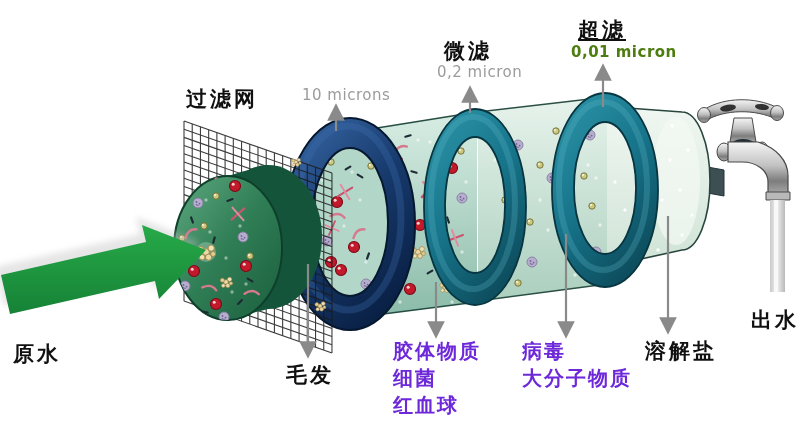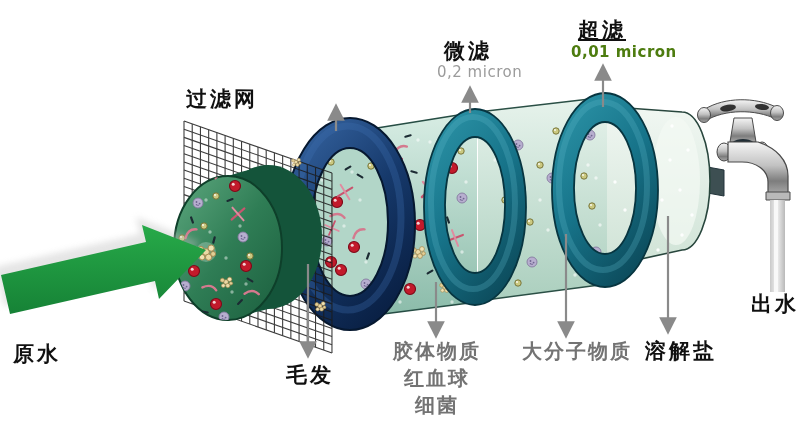--- a/index.html
+++ b/index.html
@@ -7,21 +7,21 @@
   .stage{position:relative;width:812px;height:428px;background:#ffffff;overflow:hidden;
          font-family:"Liberation Sans","DejaVu Sans",sans-serif;}
   .stage svg{position:absolute;left:0;top:0;}
   .lbl{position:absolute;font-family:"Liberation Serif","DejaVu Serif",serif;
        font-weight:700;color:#101010;white-space:nowrap;}
   .lbl.big{font-size:21px;letter-spacing:3px;}
   .size-lbl{position:absolute;font-family:"DejaVu Sans","Liberation Sans",sans-serif;
             font-size:15px;color:#9b9b9b;letter-spacing:.5px;white-space:nowrap;}
   .size-lbl.accent{color:#4d7c0f;font-weight:700;}
   .col{position:absolute;font-family:"Liberation Serif","DejaVu Serif",serif;
-       font-weight:700;color:#737373;font-size:20px;letter-spacing:2px;line-height:27px;white-space:nowrap;text-align:center;}
+       font-weight:700;color:#6d28d9;font-size:20px;letter-spacing:2px;line-height:27px;white-space:nowrap;}
 </style>
 </head>
 <body>
 
 <div class="stage">
 
 <svg width="812" height="428" viewBox="0 0 812 428">
   <defs>
     <linearGradient id="gCyl1" x1="0" y1="0" x2="0" y2="1">
       <stop offset="0" stop-color="#d8ede4"></stop>
@@ -414,33 +414,35 @@
     <line x1="470" y1="113" x2="470" y2="94" marker-end="url(#ah)"></line>
     <line x1="603" y1="107" x2="603" y2="72" marker-end="url(#ah)"></line>
     <line x1="308" y1="264" x2="308" y2="350" marker-end="url(#ah)"></line>
     <line x1="436" y1="282" x2="436" y2="330" marker-end="url(#ah)"></line>
     <line x1="566" y1="234" x2="566" y2="330" marker-end="url(#ah)"></line>
     <line x1="668" y1="216" x2="668" y2="326" marker-end="url(#ah)"></line>
   </g>
 </svg>
 
   <div class="lbl big" style="left:142px;top:85px;margin-left:44px;">过滤网</div>
+  <div class="size-lbl" style="left:302px;top:86px;">10 microns</div>
   <div class="lbl big" style="left:444px;top:37px;text-align:center;">微滤</div>
   <div class="size-lbl" style="left:437px;top:63px;">0,2 micron</div>
   <div class="lbl big" style="left:578px;top:16px;text-decoration:underline;">超滤</div>
   <div class="size-lbl accent" style="left:571px;top:43px;">0,01 micron</div>
 
   <div class="lbl big" style="left:13px;top:340px;">原水</div>
   <div class="lbl big" style="left:286px;top:361px;">毛发</div>
 
   <div class="col" style="left:393px;top:338px;">
     <div>胶体物质</div>
+    <div>细菌</div>
     <div>红血球</div>
-    <div>细菌</div>
   </div>
 
   <div class="col" style="left:522px;top:338px;">
+    <div>病毒</div>
     <div>大分子物质</div>
   </div>
 
   <div class="lbl big" style="left:637px;top:337px;margin-left:8px;">溶解盐</div>
-  <div class="lbl big" style="left:751px;top:290px;">出水</div>
+  <div class="lbl big" style="left:751px;top:306px;">出水</div>
 </div>
 
 </body></html>

